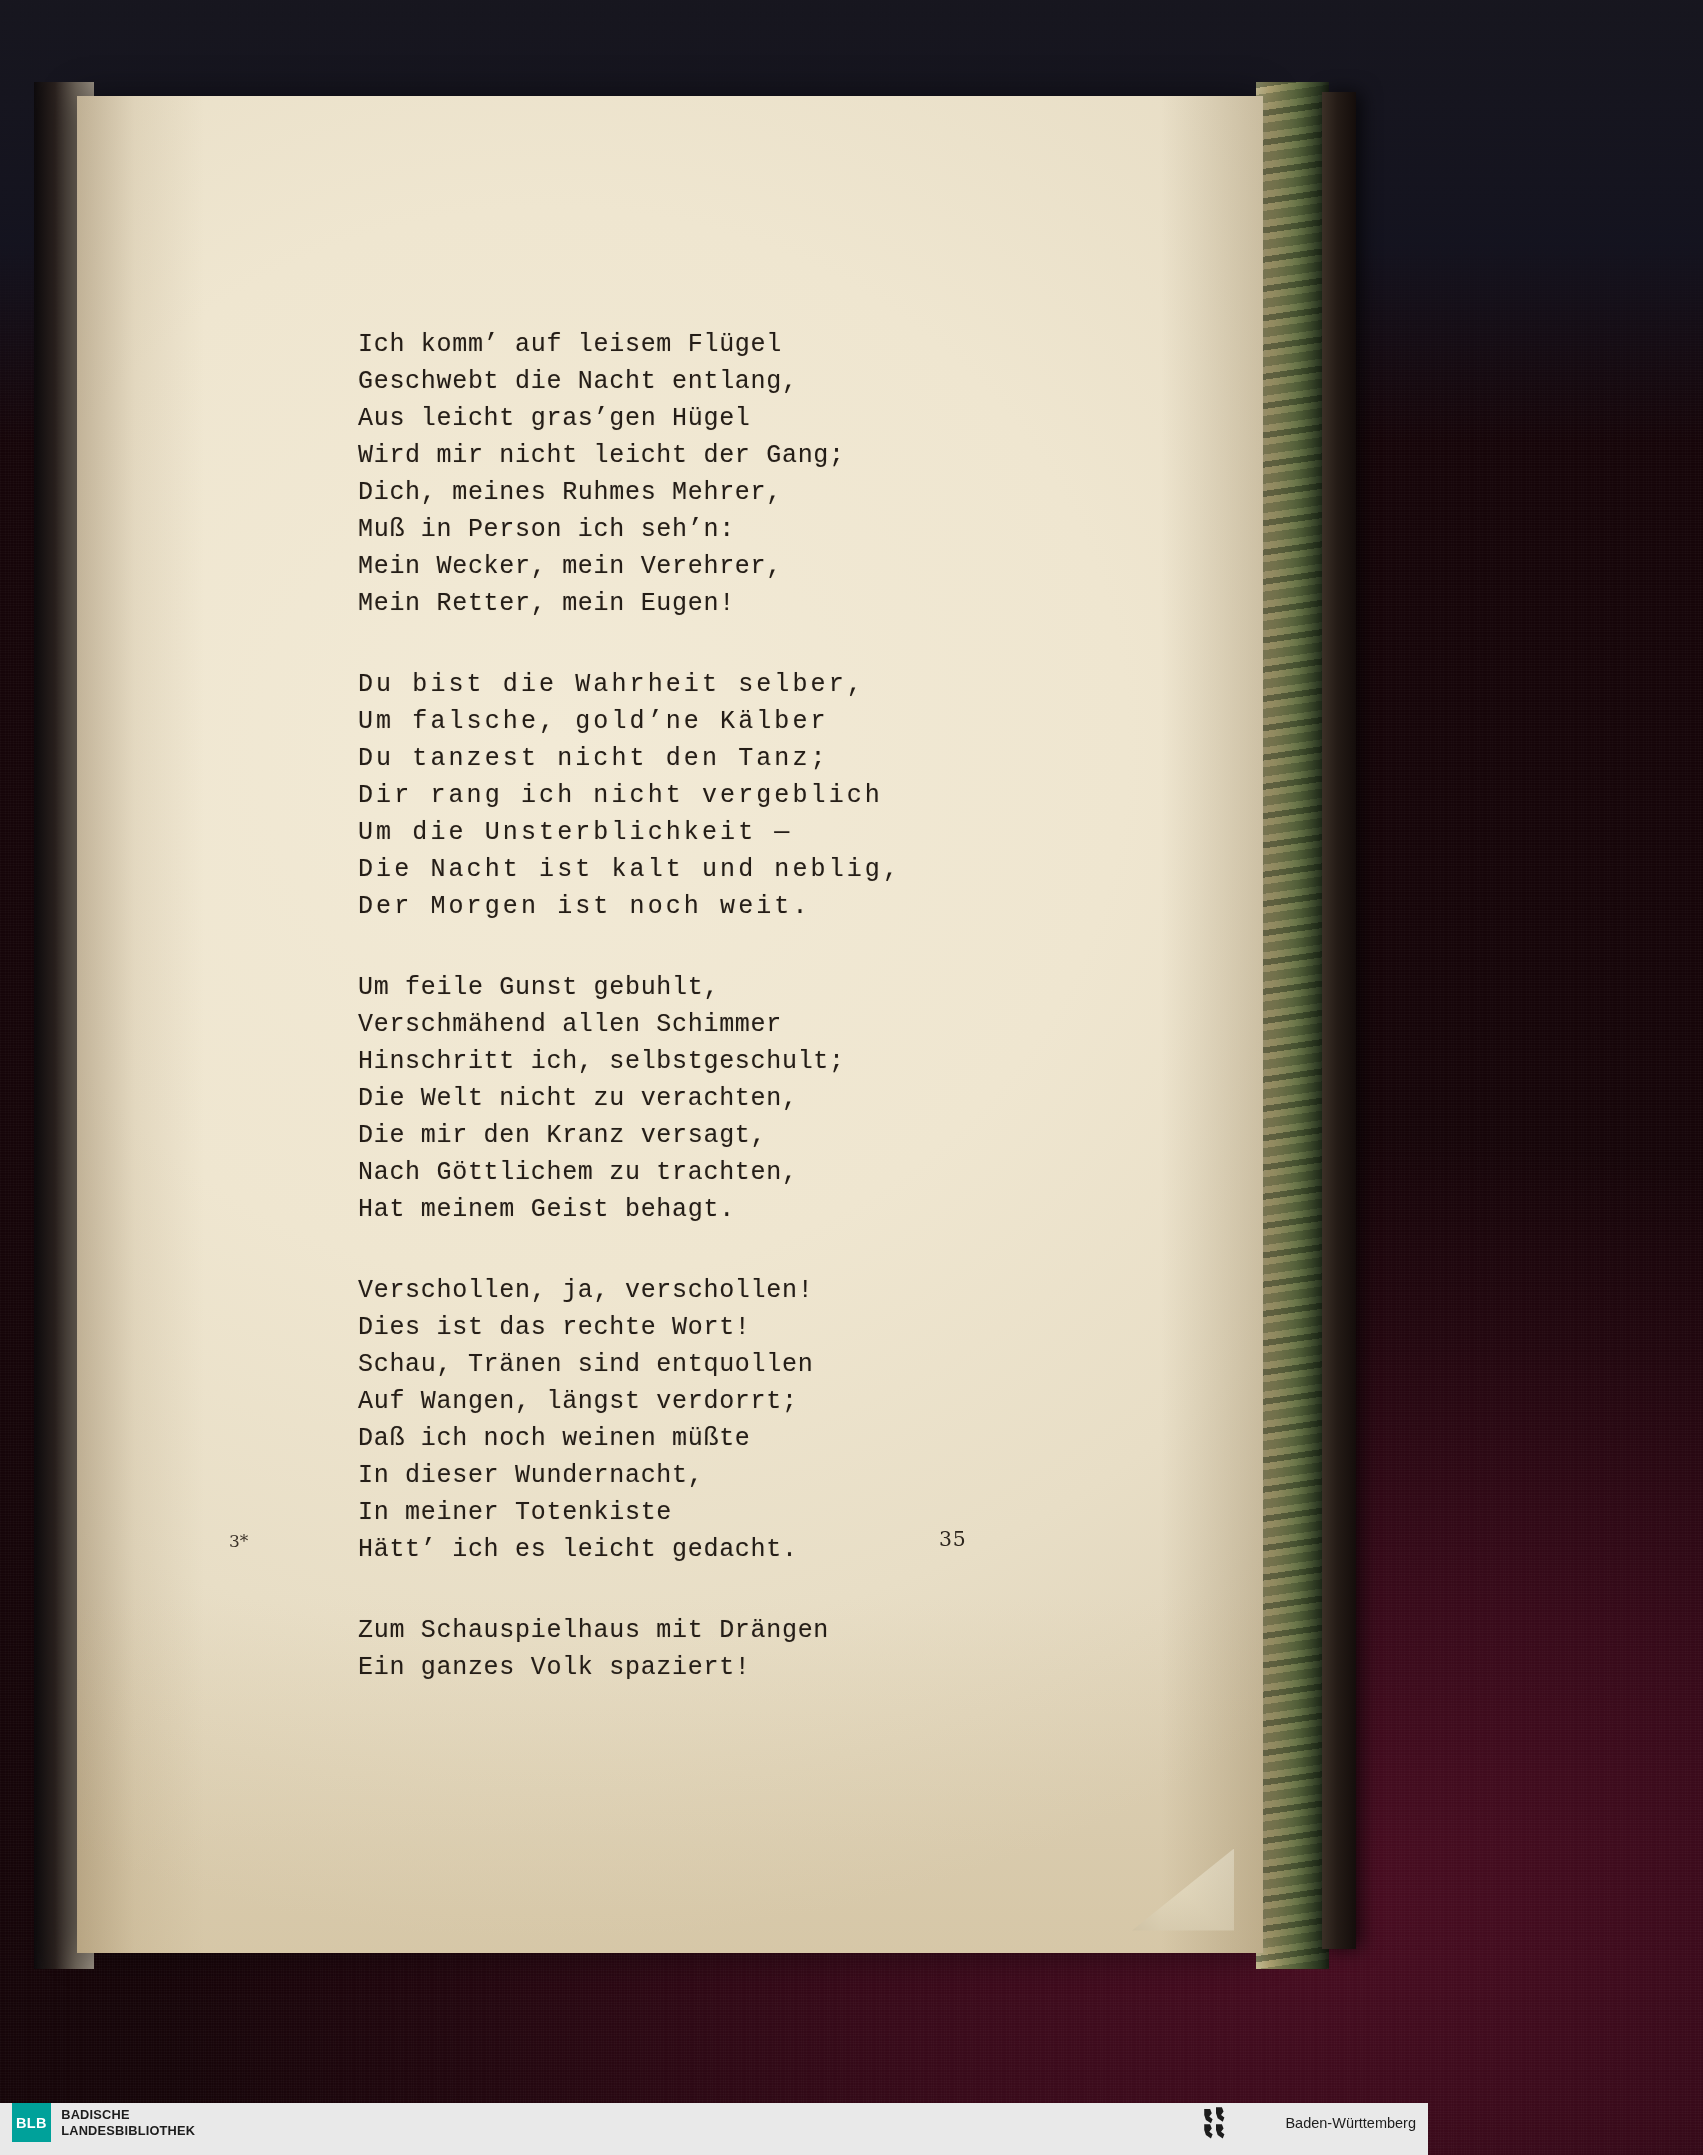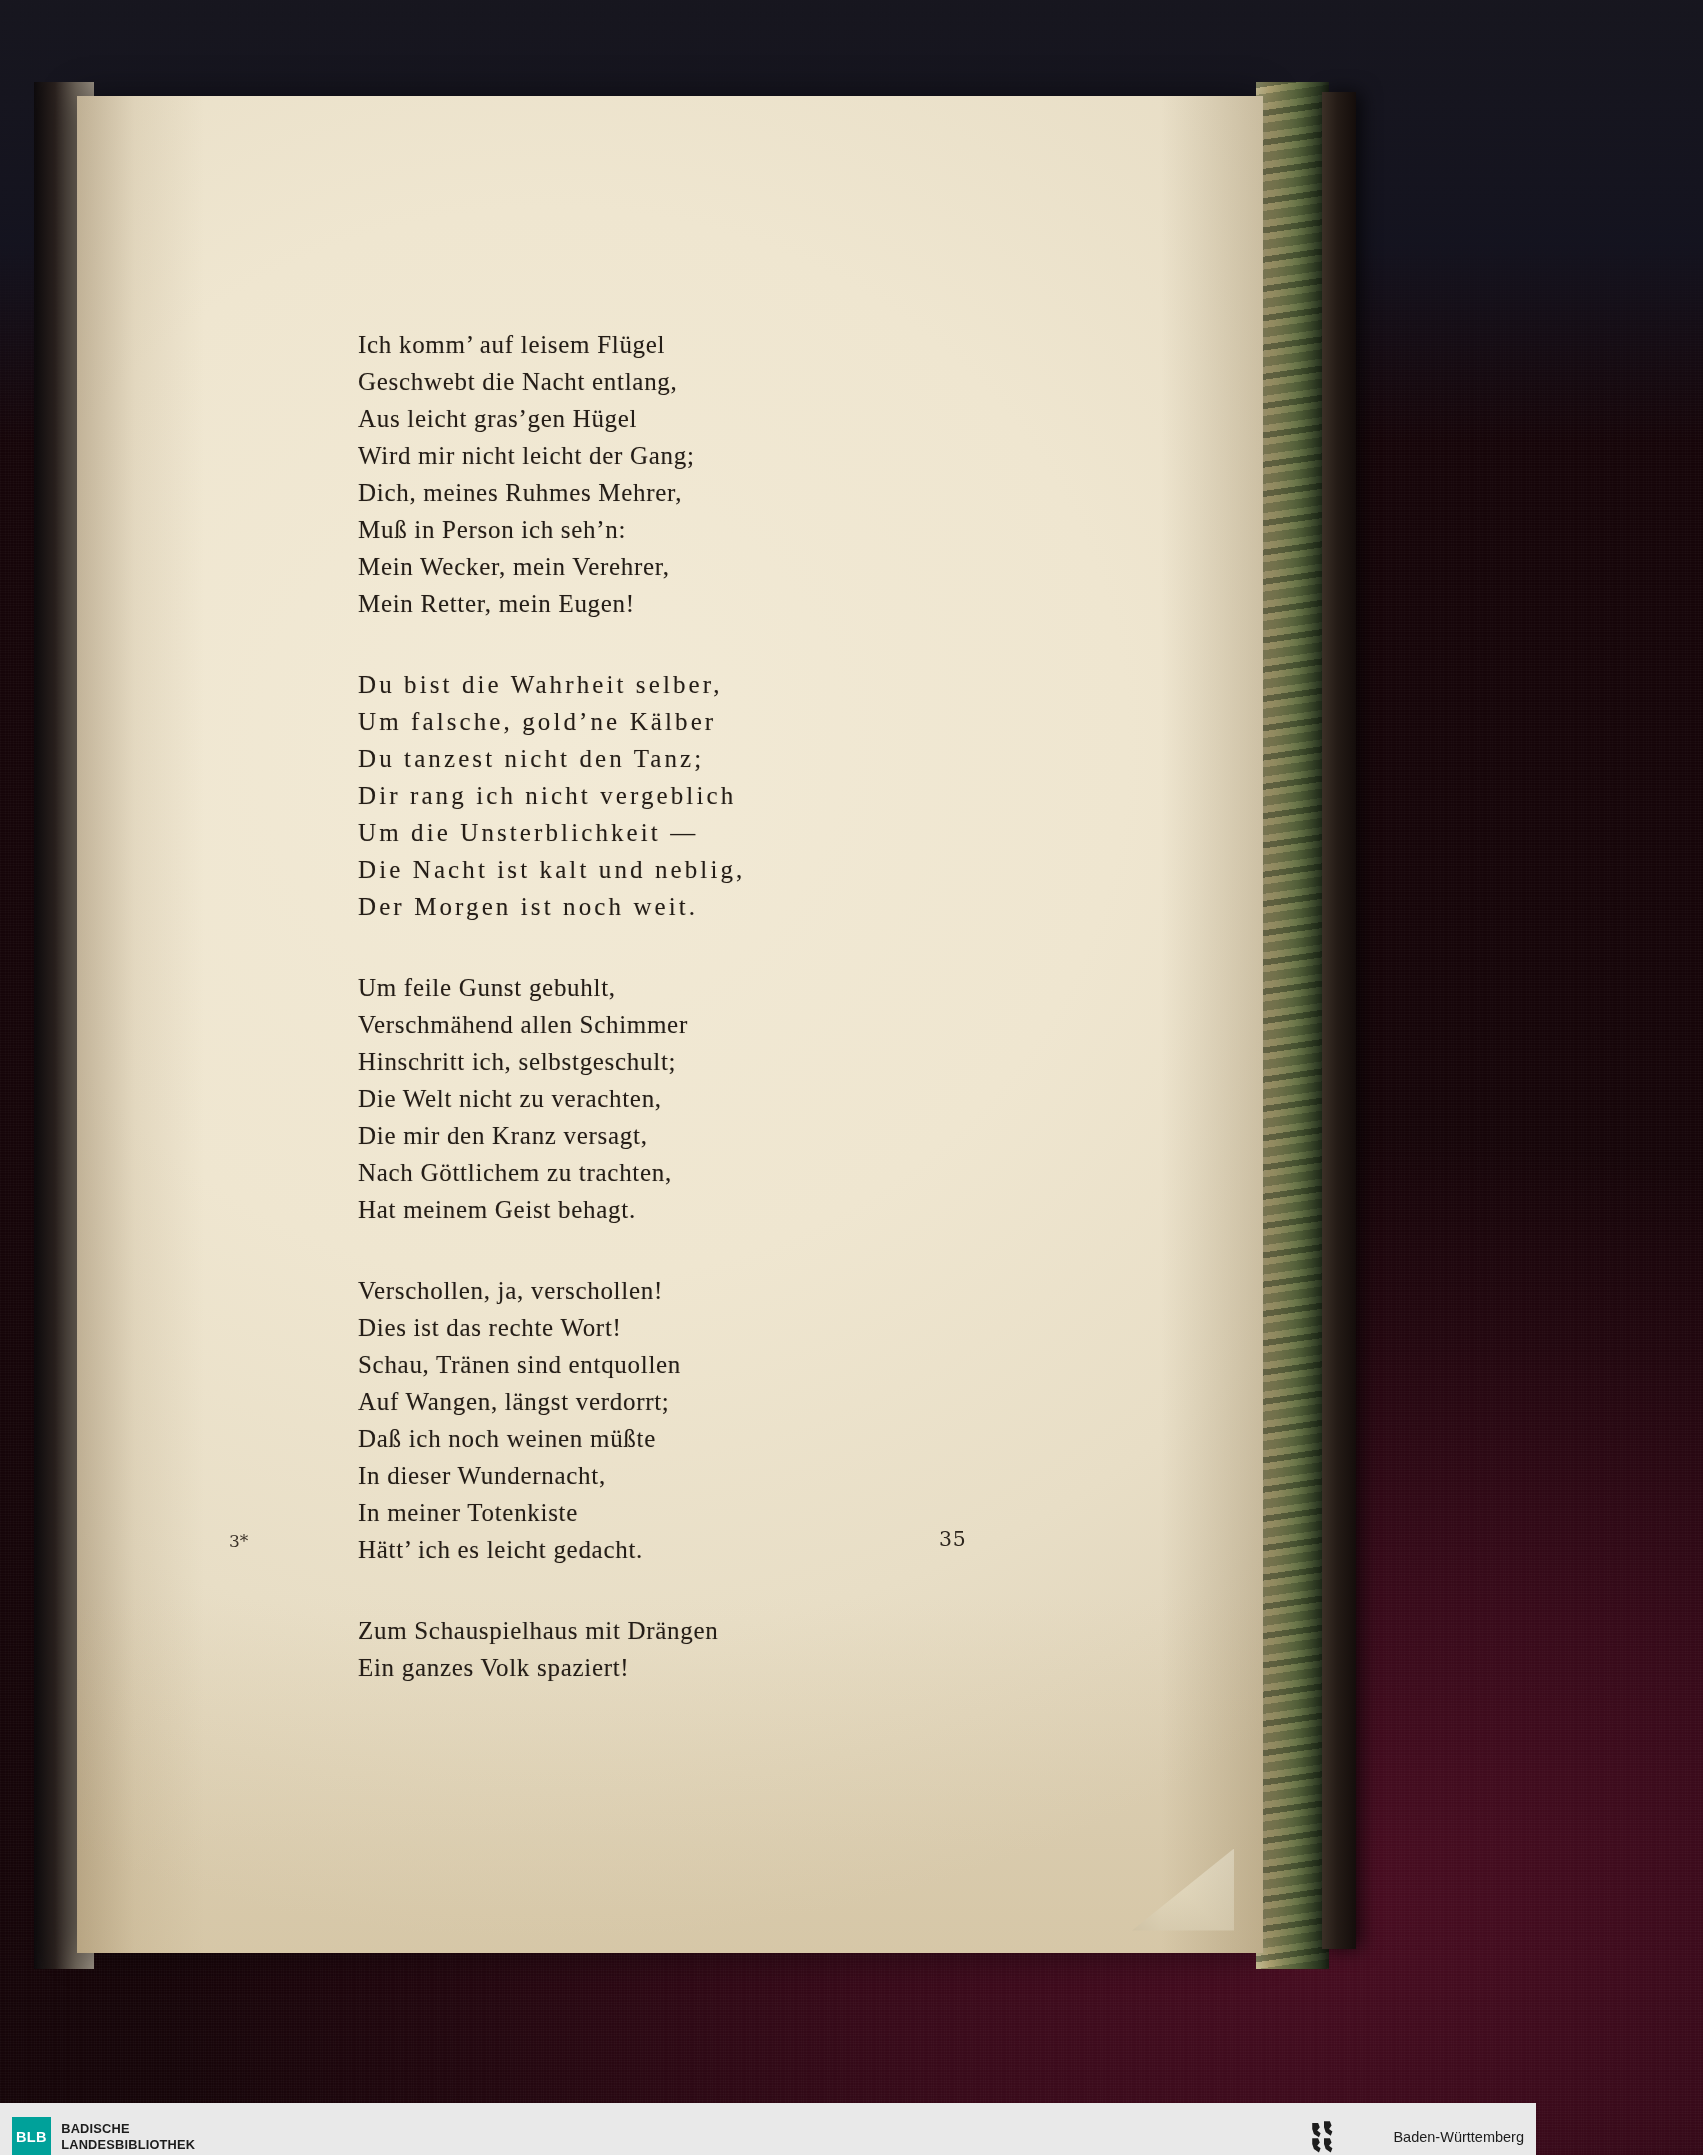--- a/index.html
+++ b/index.html
@@ -138,21 +138,21 @@
     position: absolute;
     left: 281px;
     top: 230px;
     width: 647px;
   }
   .stanza {
     margin-bottom: 44px;
   }
   .stanza:last-child { margin-bottom: 16px; }
   .line {
-    font-family: Liberation Serif, serif;
+    font-family: Liberation Mono, monospace;
     font-size: 25px;
     line-height: 37px;
     color: #241d17;
     letter-spacing: 0.7px;
     white-space: pre;
     text-shadow: 0 0 0.9px rgba(40,30,20,0.25);
   }
   .stanza.spaced .line {
     letter-spacing: 3.1px;
     font-size: 25px;
@@ -175,25 +175,25 @@
     font-size: 20.4px;
     color: #2c251d;
     letter-spacing: 0.9px;
   }
 
   
   .footer-bar {
     position: absolute;
     left: 0;
     bottom: 0;
-    width: 1536px;
+    width: 1428px;
     height: 53px;
     background: #e9e9e9;
     display: flex;
-    align-items: flex-end;
+    align-items: flex-start;
     justify-content: space-between;
     padding: 0 12px;
     box-sizing: border-box;
   }
   .blb-left {
     display: flex;
     align-items: center;
     gap: 10.2px;
   }
   .blb-logo {

